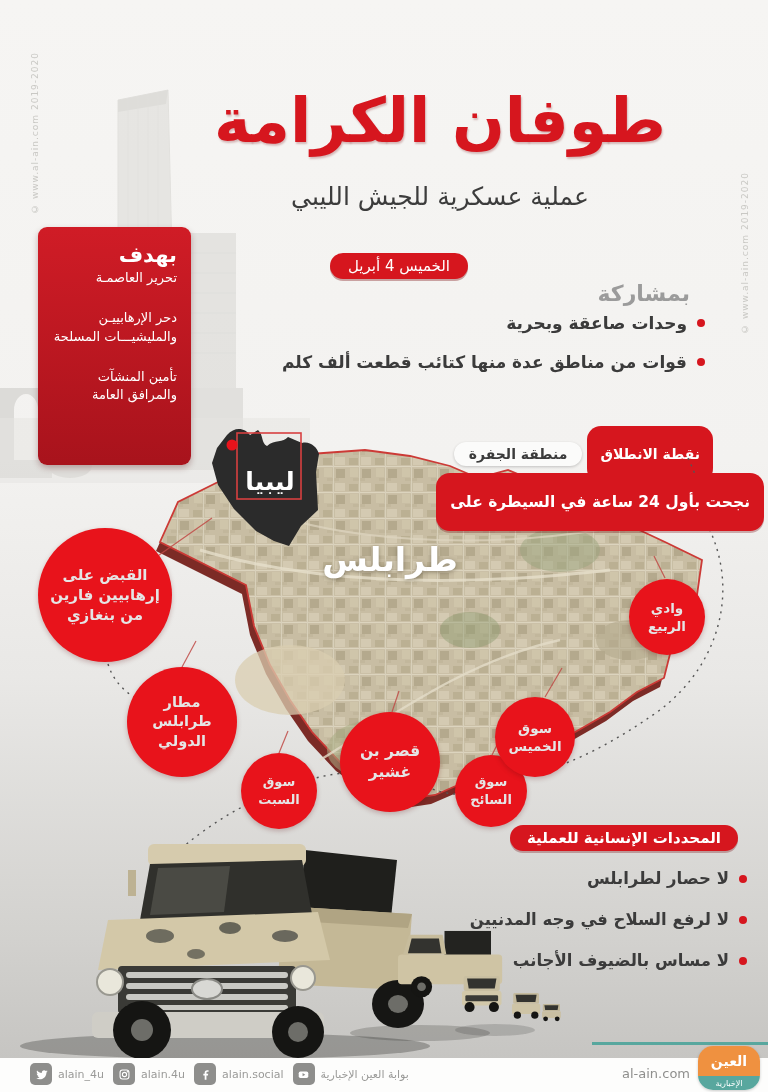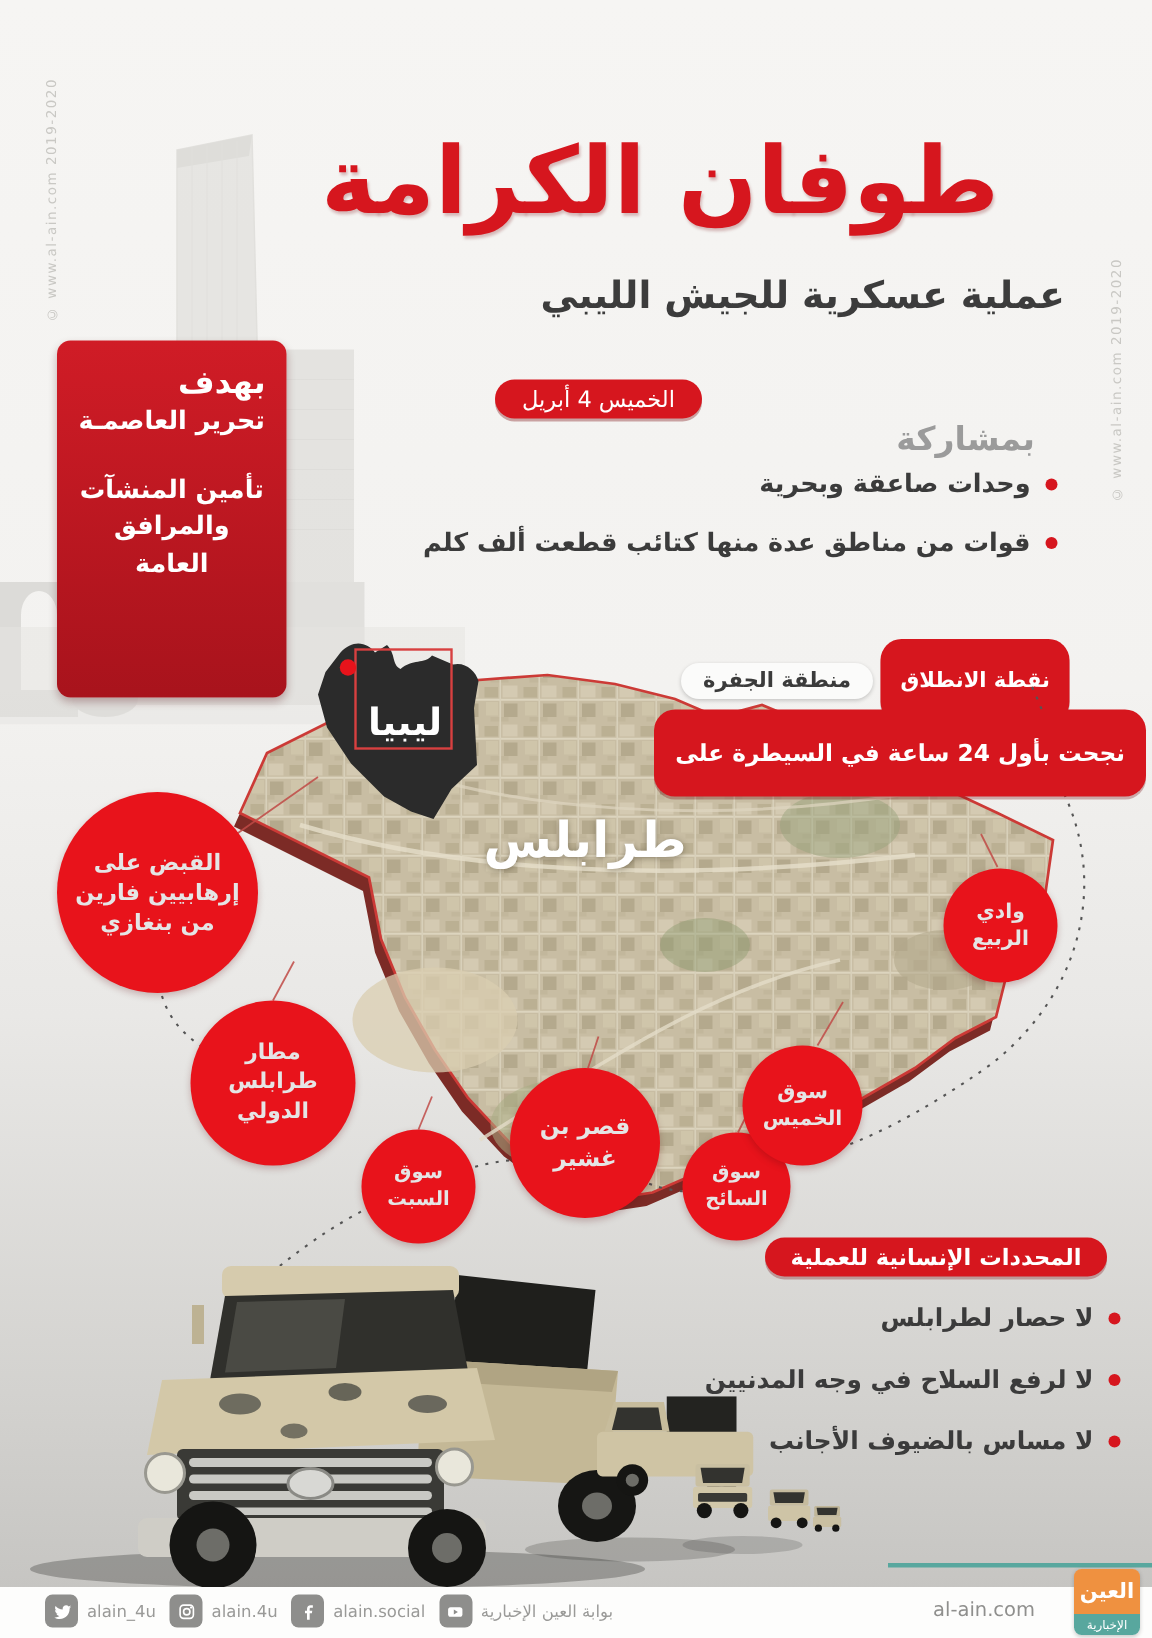--- a/index.html
+++ b/index.html
@@ -9,32 +9,32 @@
     background:linear-gradient(180deg,#f6f5f3 0%,#f3f2f0 42%,#e9e8e6 62%,#d2d1ce 86%,#c6c5c2 97%);
   }
   .abs{position:absolute;}
   
   .wm{position:absolute;color:#c9c8c4;font-size:9px;letter-spacing:1px;
       writing-mode:vertical-rl;transform:rotate(180deg);white-space:nowrap;}
   
   .title{position:absolute;left:170px;top:84px;width:540px;text-align:center;direction:rtl;
          font-size:62px;font-weight:bold;color:#d6161e;
          text-shadow:1px 2px 2px rgba(120,8,12,.25);}
-  .subtitle{position:absolute;left:170px;top:182px;width:540px;direction:rtl;
-            font-size:25px;font-weight:bold;color:#3c3c3c;}
+  .subtitle{position:absolute;left:170px;top:182px;width:540px;text-align:center;direction:rtl;
+            font-size:25px;font-weight:normal;color:#3c3c3c;}
   .date-badge{position:absolute;left:330px;top:253px;background:#d6161e;color:#fff;direction:rtl;
               font-size:15px;font-weight:normal;padding:4px 18px;border-radius:15px;
               box-shadow:0 2px 0 rgba(120,8,12,.35);}
   
   .objbox{position:absolute;left:38px;top:227px;width:153px;height:238px;border-radius:9px;
           background:linear-gradient(180deg,#d01c26,#a8131c);color:#fff;direction:rtl;
           box-sizing:border-box;padding:16px 14px;text-align:right;
           box-shadow:0 3px 6px rgba(80,10,12,.3);}
   .objbox .obj-head{font-size:21px;font-weight:bold;margin-bottom:2px;}
-  .objbox .obj-item{font-size:17px;font-weight:bold;line-height:1.45;margin-bottom:21px;text-align:center;}
+  .objbox .obj-item{font-size:13px;font-weight:normal;line-height:1.45;margin-bottom:21px;}
   
   .part-head{position:absolute;right:78px;top:281px;direction:rtl;font-size:22px;
              font-weight:bold;color:#9b9b9b;}
   .bullet{position:absolute;direction:rtl;display:flex;align-items:center;gap:10px;
           font-weight:bold;color:#3b3b3b;}
   .bullet .dot{width:8px;height:8px;border-radius:50%;background:#d6161e;flex:0 0 auto;}
   .p-b{right:63px;font-size:17px;align-items:center;}
   .c-b{right:21px;font-size:16.5px;text-align:right;}
   
   .start-row{position:absolute;right:55px;top:426px;direction:rtl;display:flex;gap:5px;align-items:center;}
@@ -59,21 +59,21 @@
                     box-shadow:0 2px 0 rgba(120,8,12,.3);}
   
   .footer{position:absolute;left:0;top:1058px;width:768px;height:34px;background:#fdfdfc;}
   .teal-line{position:absolute;left:592px;top:1042px;width:176px;height:3px;background:#58a79e;}
   .social{position:absolute;left:30px;top:1063px;display:flex;direction:ltr;align-items:center;gap:9px;}
   .s-item{display:flex;align-items:center;gap:6px;}
   .s-icon{width:22px;height:22px;border-radius:5px;background:#8e8e8c;display:flex;
           align-items:center;justify-content:center;}
   .s-label{color:#9a9a98;font-size:11px;direction:ltr;}
   .site{position:absolute;right:78px;top:1066px;color:#8f8f8d;font-size:13px;direction:ltr;}
-  .logo{position:absolute;right:8px;top:1046px;width:44px;height:44px;border-radius:5px;
+  .logo{position:absolute;right:8px;top:1046px;width:62px;height:44px;border-radius:15px;
         overflow:hidden;display:flex;flex-direction:column;box-shadow:0 1px 3px rgba(0,0,0,.2);}
   .logo-top{flex:1;background:#ef9140;color:#fff;display:flex;align-items:center;justify-content:center;
             font-size:14px;font-weight:bold;direction:rtl;}
   .logo-bottom{height:14px;background:#58a79e;color:#fff;display:flex;align-items:center;
                justify-content:center;font-size:8px;direction:rtl;}
 </style>
 </head>
 <body>
 
 <div class="canvas">
@@ -107,20 +107,21 @@
   <div class="wm" style="left:30px;top:52px;">© www.al-ain.com 2019-2020</div>
   <div class="wm" style="right:18px;top:172px;">© www.al-ain.com 2019-2020</div>
 
   <div class="title">طوفان الكرامة</div>
   <div class="subtitle">عملية عسكرية للجيش الليبي</div>
   <div class="date-badge">الخميس 4 أبريل</div>
 
   <div class="objbox">
     <div class="obj-head">بهدف</div>
     <div class="obj-item">تحرير العاصمـة</div>
+    <div class="obj-item">دحر الإرهابييـن والمليشيـــات المسلحة</div>
     <div class="obj-item" style="margin-bottom:0;">تأمين المنشآت والمرافق العامة</div>
   </div>
 
   <div class="part-head">بمشاركة</div>
   <div class="bullet p-b" style="top:313px;">
     <span class="dot"></span>
     <span>وحدات صاعقة وبحرية</span>
   </div>
   <div class="bullet p-b" style="top:352px;">
     <span class="dot"></span>

